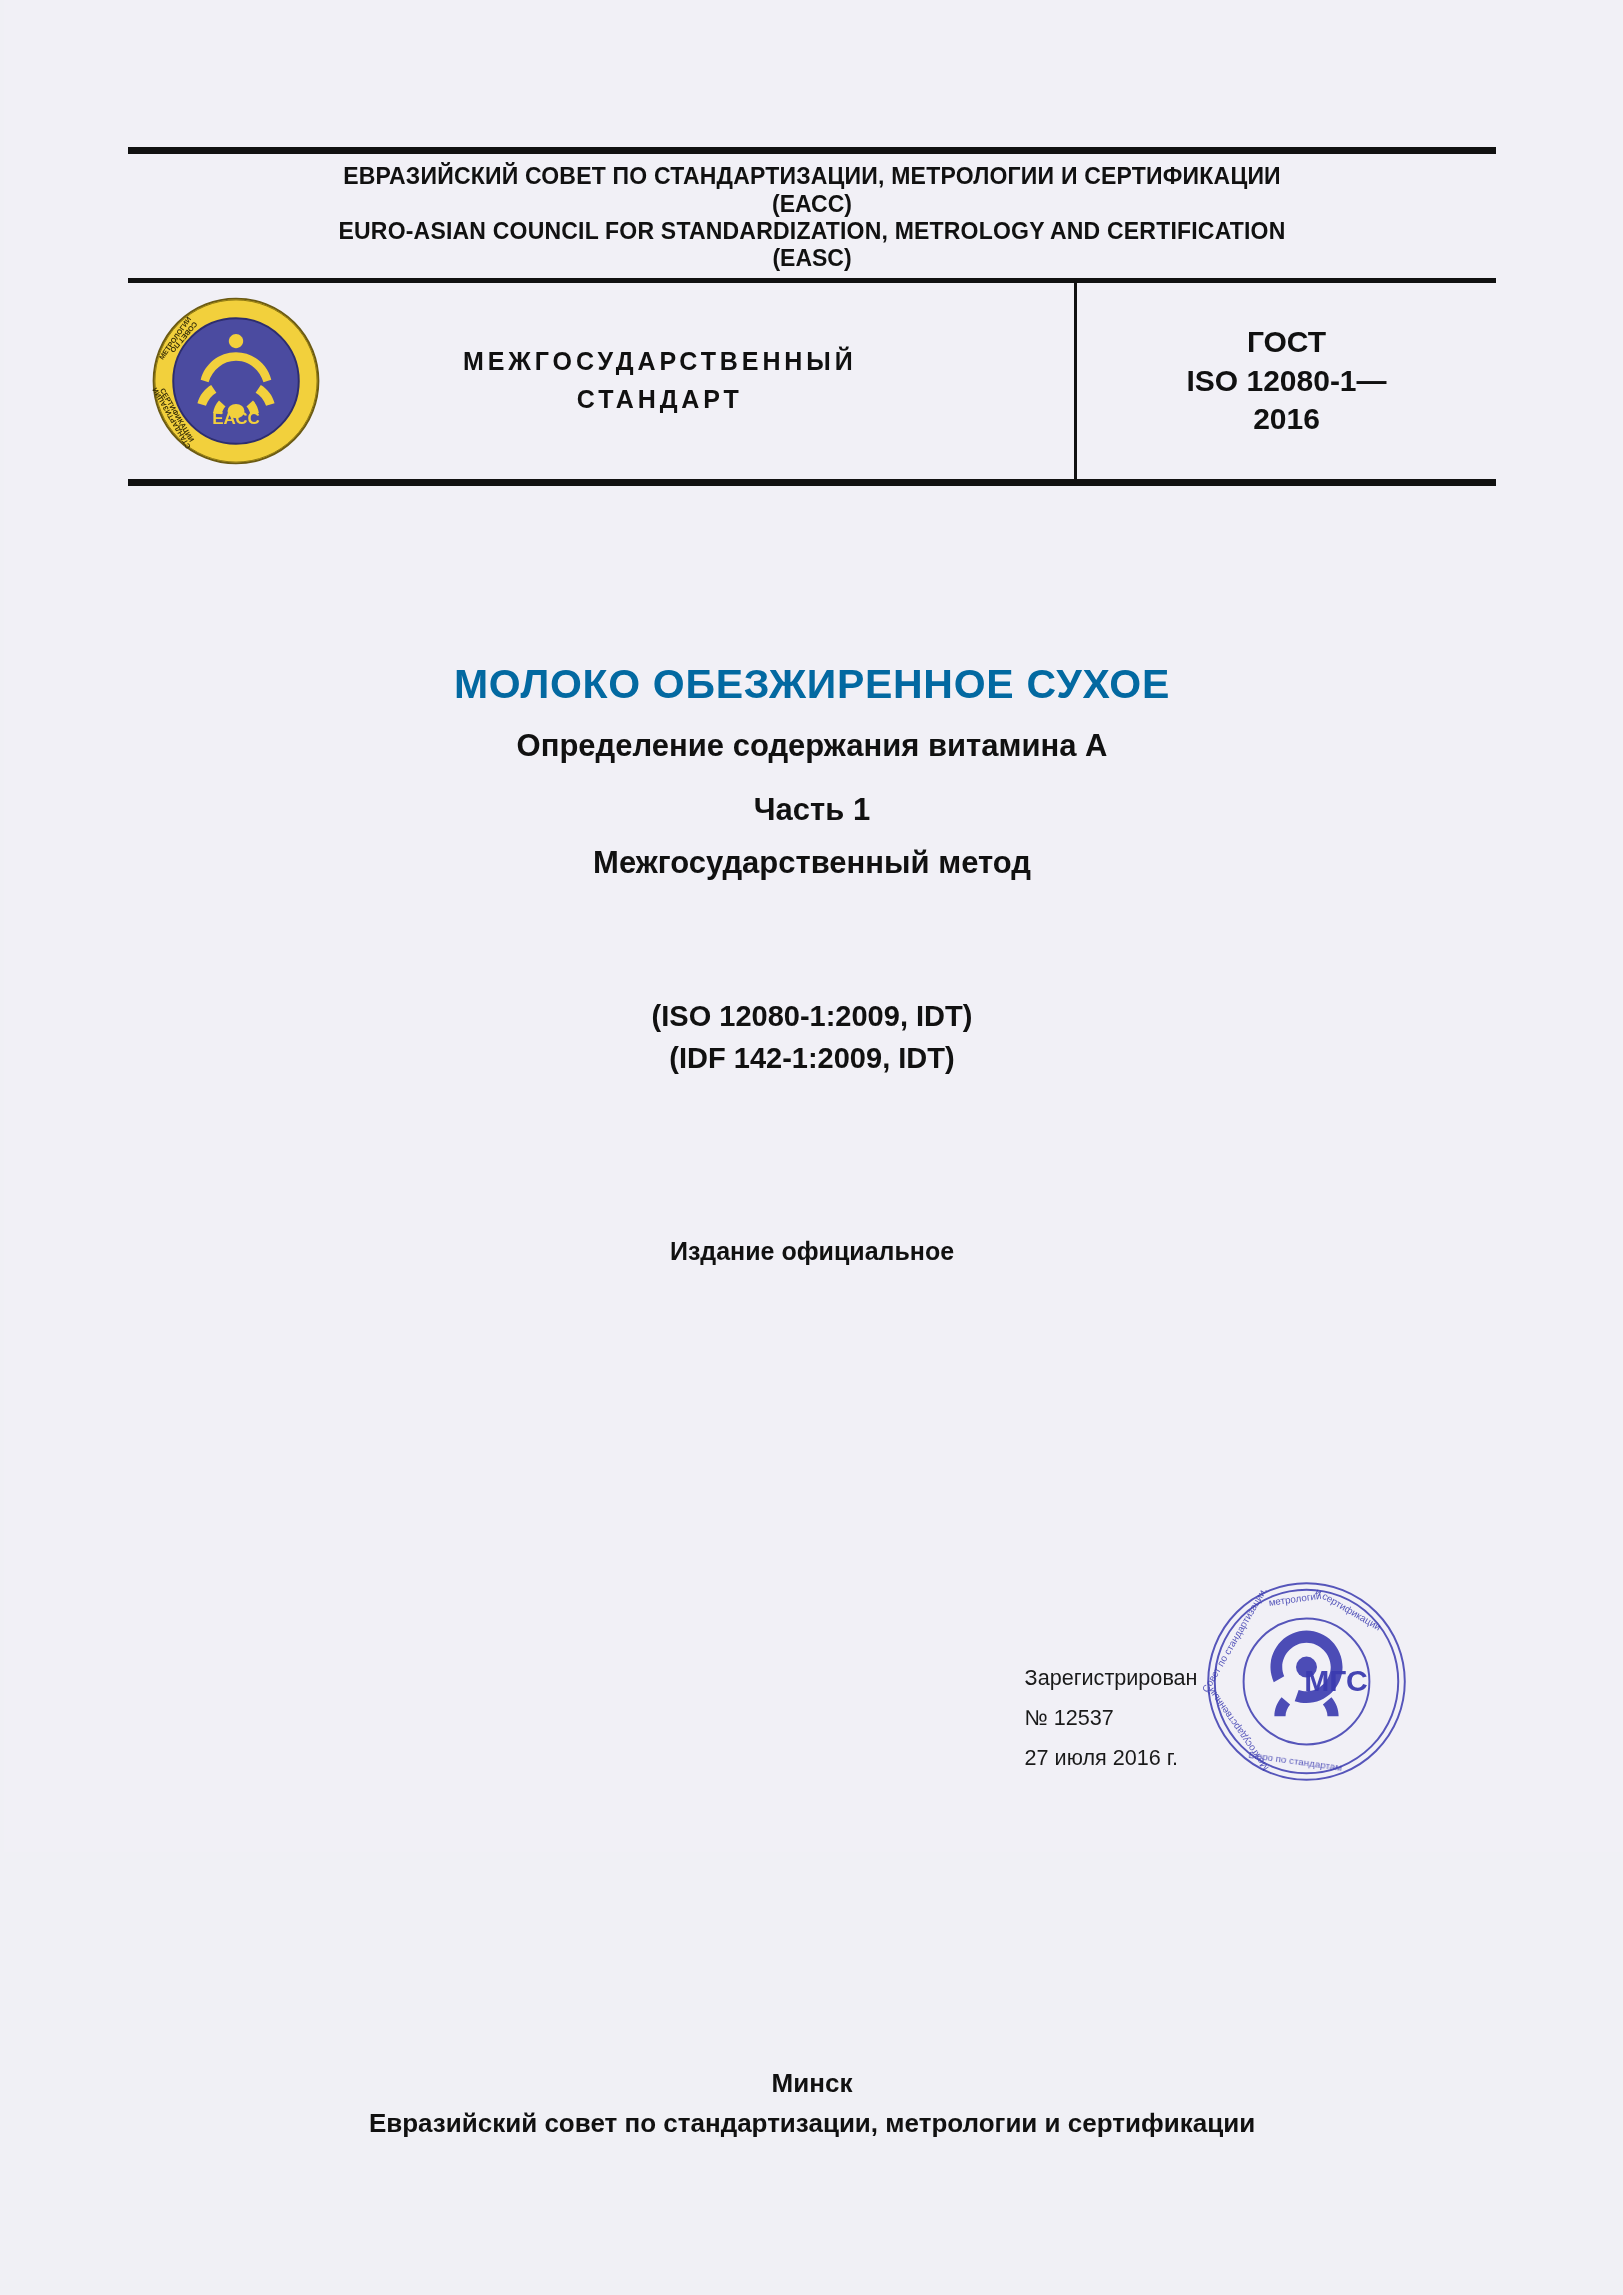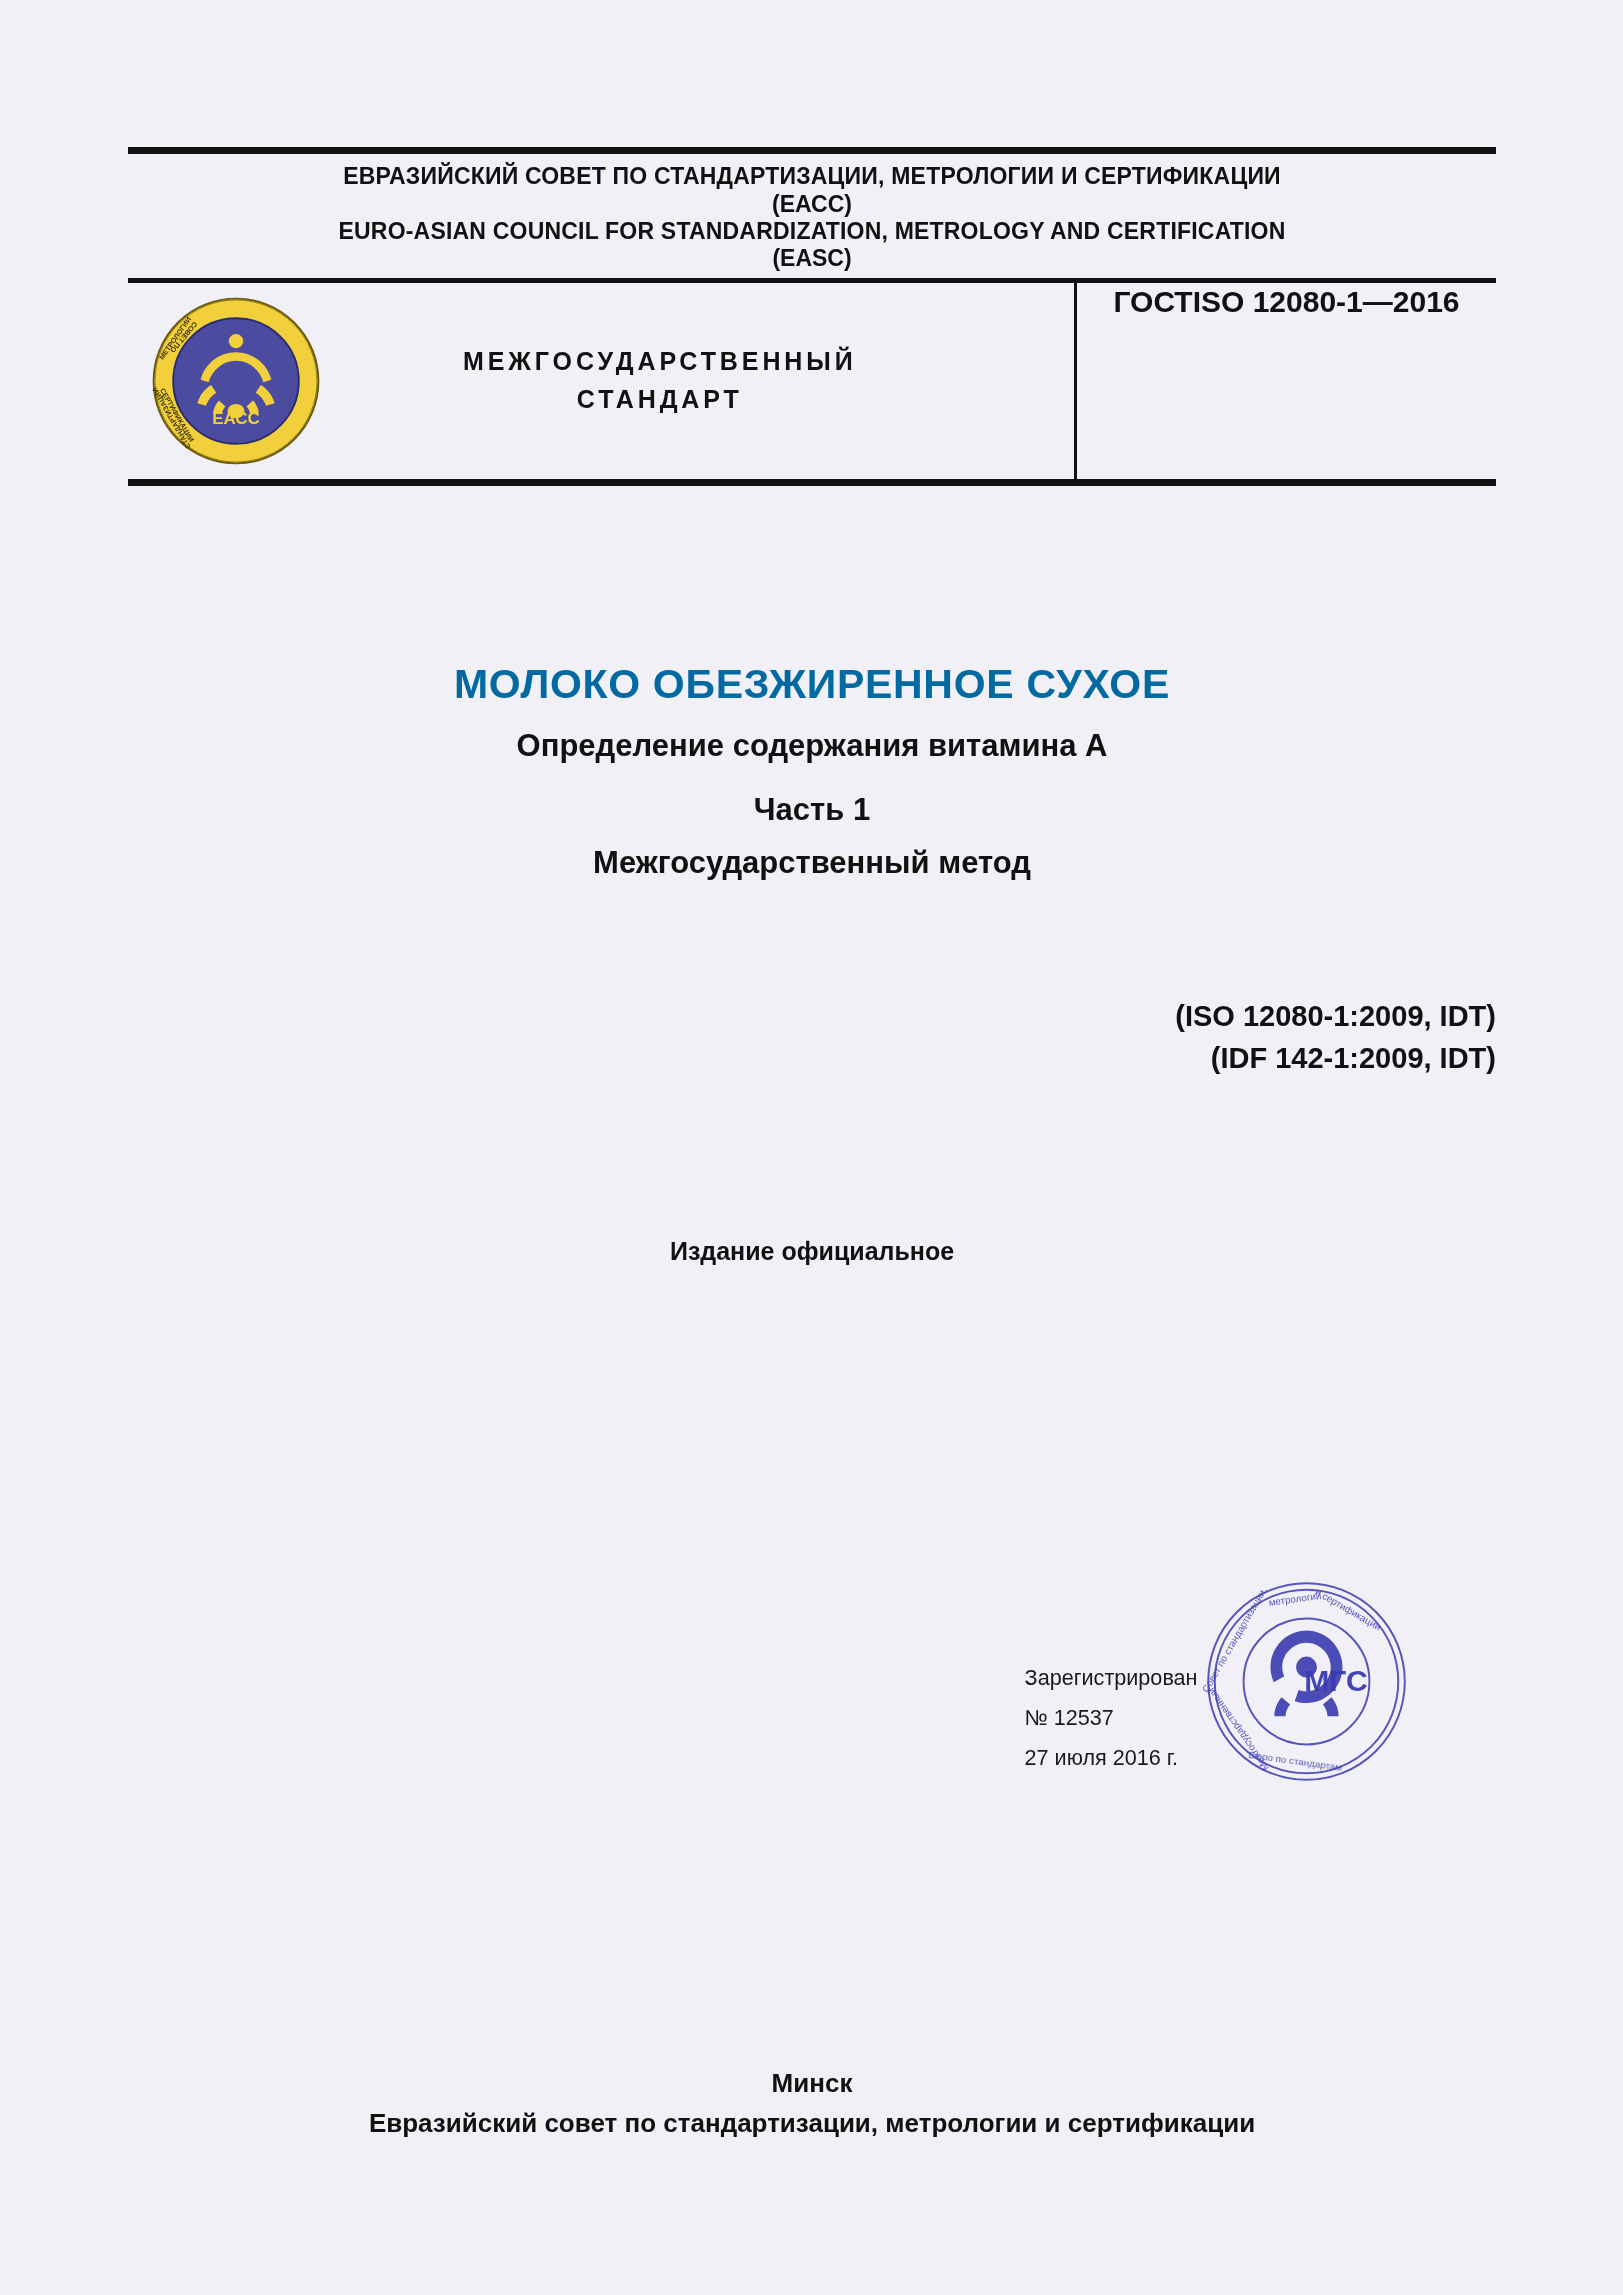--- a/index.html
+++ b/index.html
@@ -91,21 +91,21 @@
   .gost-box {
     width: 419px;
     text-align: center;
     font-size: 30px;
     font-weight: bold;
     line-height: 1.28;
     color: #111;
     border-left: 3.3px solid #111;
     align-self: stretch;
     display: flex;
-    flex-direction: row;
+    flex-direction: column;
     justify-content: center;
   }
 
   
   .maintitle {
     position: absolute;
     left: 124px;
     top: 661px;
     width: 1368px;
     text-align: center;
@@ -134,21 +134,21 @@
     font-size: 31px;
     font-weight: bold;
     color: #111;
   }
 
   .equivalence {
     position: absolute;
     left: 124px;
     top: 995px;
     width: 1368px;
-    text-align: right;
+    text-align: center;
   }
   .eq-line {
     font-size: 29px;
     font-weight: bold;
     color: #111;
     line-height: 1.45;
   }
 
   .official {
     position: absolute;

